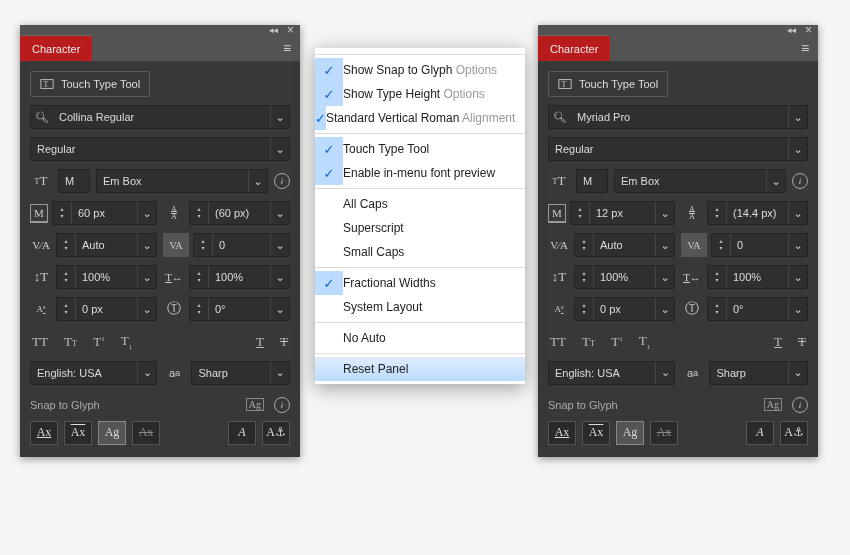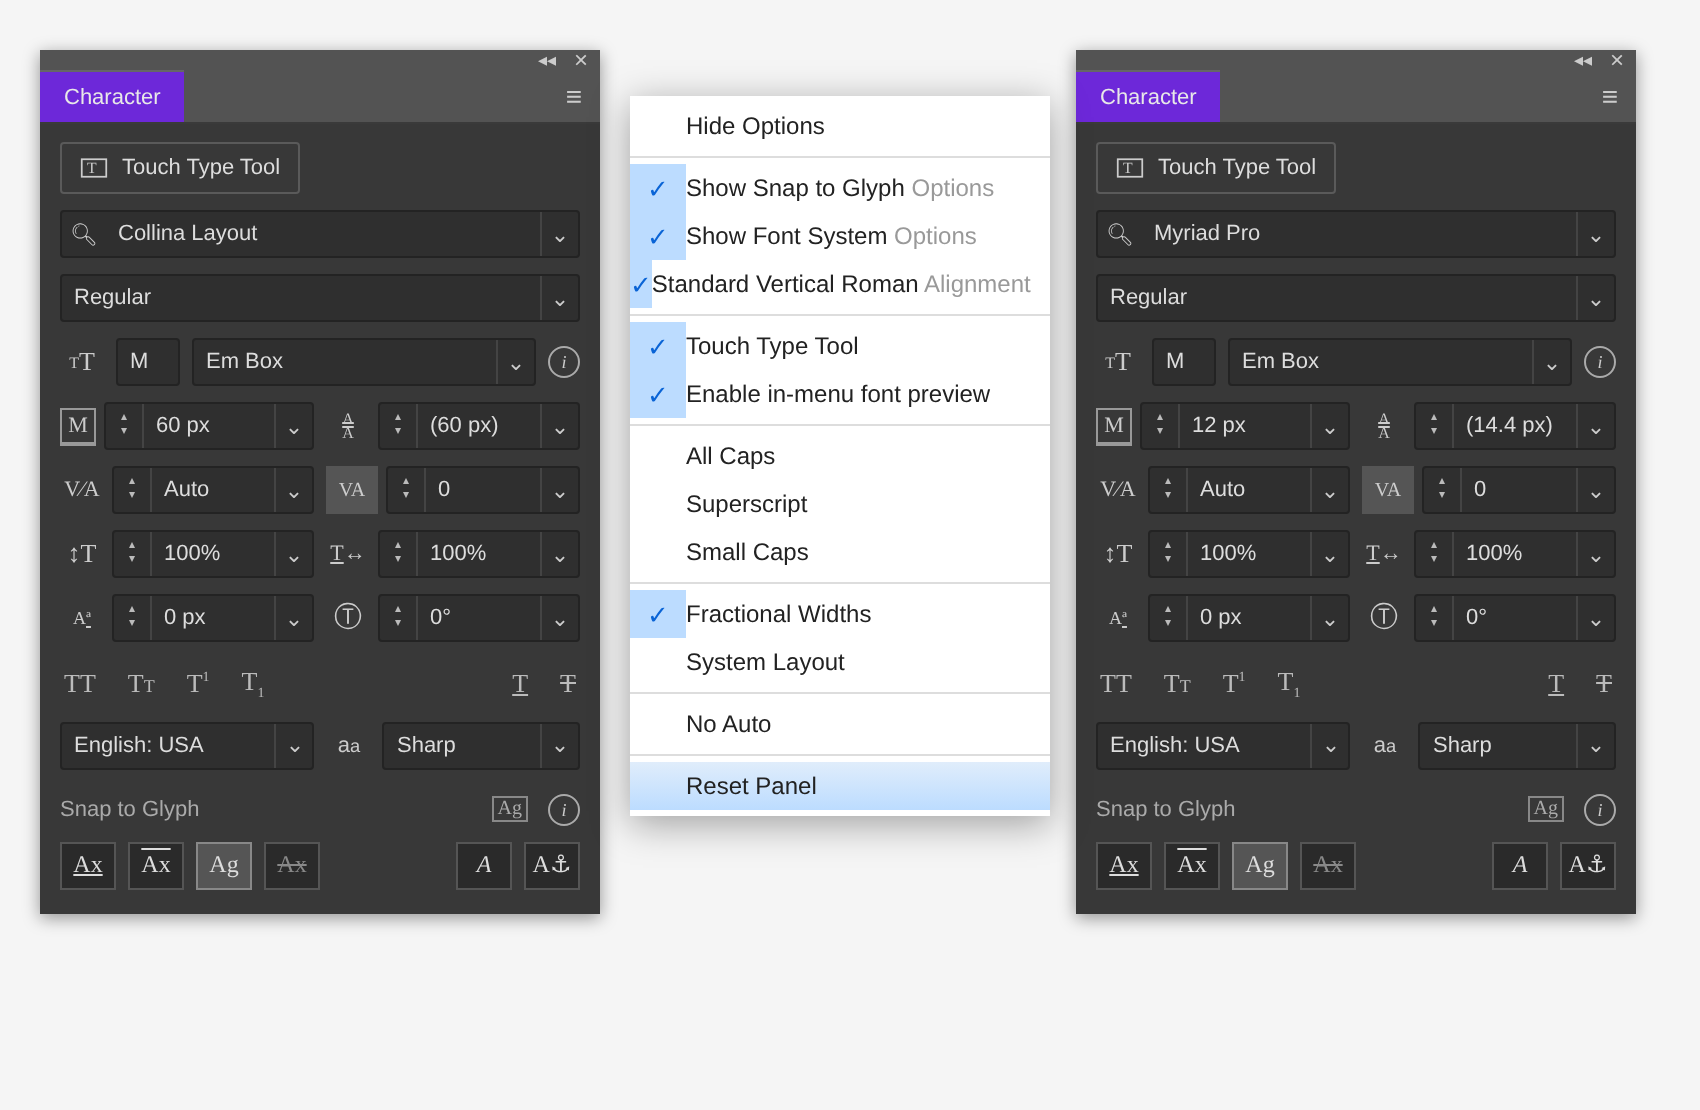--- a/index.html
+++ b/index.html
@@ -36,21 +36,21 @@
   }
 
   .tabbar {
     height: 26px;
     background: #535353;
     display: flex;
     align-items: stretch;
     border-bottom: 1px solid #3a3a3a;
   }
   .tab {
-    background: #6d28d9;
+    background: #b91c1c;
     color: #e8e8e8;
     padding: 0 12px;
     display: flex;
     align-items: center;
     font-size: 11px;
     border-top: 1px solid #666;
   }
   .tab-spacer { flex: 1; }
   .hamburger {
     width: 26px;
@@ -208,21 +208,21 @@
       <svg viewBox="0 0 16 16">
           <rect x="1" y="3" width="14" height="10" fill="none" stroke="#ccc"></rect>
           <text x="4" y="11" font-size="9" fill="#ccc" font-family="serif">T</text>
         </svg>
       <span>Touch Type Tool</span>
     </div>
 
     <div class="row">
       <div class="field w-full">
         <span class="icon-slot">🔍︎</span>
-        <span class="val">Collina Layout</span>
+        <span class="val">Collina Regular</span>
         <span class="dd">⌄</span>
       </div>
     </div>
 
     <div class="row">
       <div class="field w-full">
         <span class="val">Regular</span>
         <span class="dd">⌄</span>
       </div>
     </div>
@@ -545,32 +545,28 @@
       <div class="snap-spacer"></div>
       <div class="snap-icon-group">
         <div class="snap-icon" style="font-style:italic">A</div>
         <div class="snap-icon">A⚓︎</div>
       </div>
     </div>
   </div>
 </div>
 
 <div class="menu">
-  <div class="item">
-      <span class="check"></span>
-      <span class="label">Hide Options</span>
-    </div>
   <div class="sep"></div>
   <div class="item checked">
       <span class="check">✓</span>
       <span class="label"><span>Show Snap to Glyph </span><span class="grey">Options</span></span>
     </div>
   <div class="item checked">
       <span class="check">✓</span>
-      <span class="label"><span>Show Font System </span><span class="grey">Options</span></span>
+      <span class="label"><span>Show Type Height </span><span class="grey">Options</span></span>
     </div>
   <div class="item checked">
       <span class="check">✓</span>
       <span class="label"><span>Standard Vertical Roman </span><span class="grey">Alignment</span></span>
     </div>
   <div class="sep"></div>
   <div class="item checked">
       <span class="check">✓</span>
       <span class="label">Touch Type Tool</span>
     </div>

